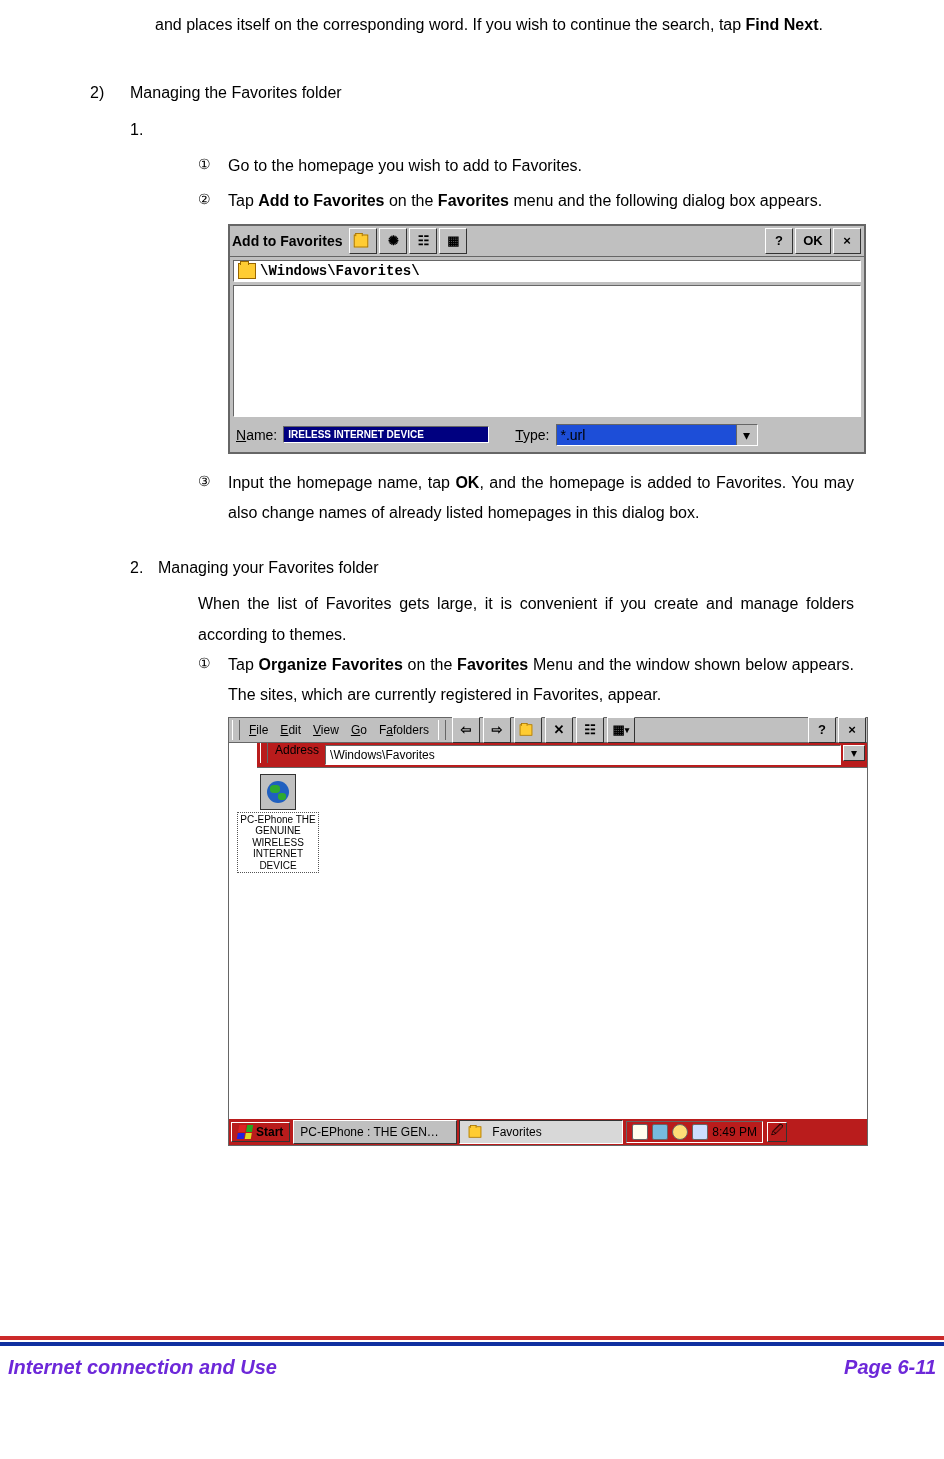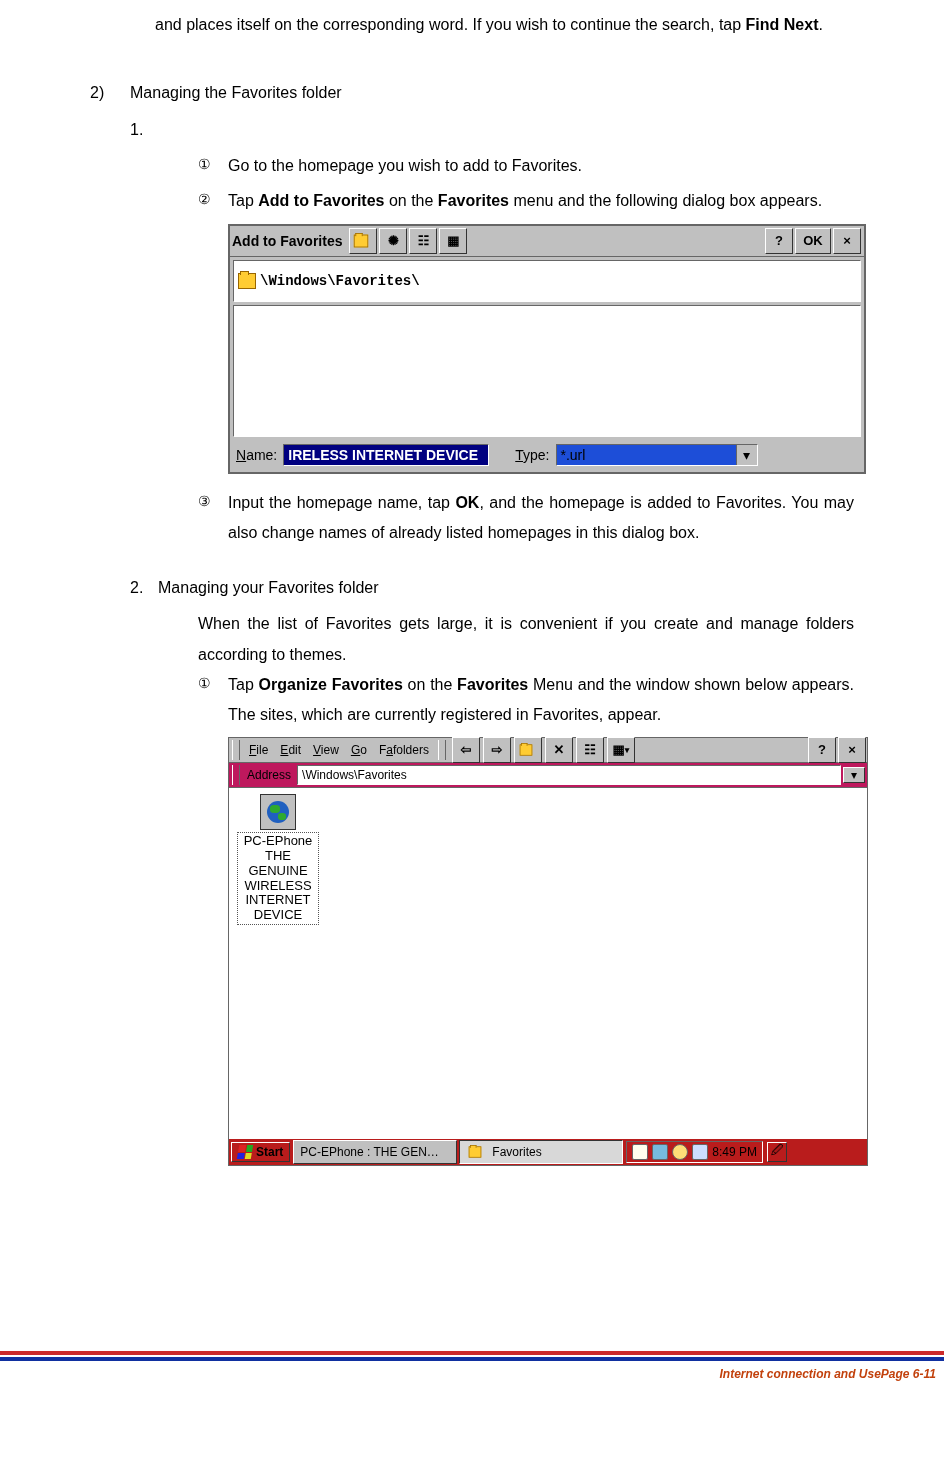--- a/index.html
+++ b/index.html
@@ -95,21 +95,21 @@
   }
   .tb-btn.wider { width: 34px; }
   .tb-spacer { flex: 1; }
   .dlg-path {
     display: flex;
     align-items: center;
     background: #fff;
     border: 1px solid;
     border-color: #666 #fff #fff #666;
     margin: 3px;
-    padding: 12px 4px;
+    padding: 2px 4px;
   }
   .folder-ico {
     width: 16px; height: 14px; background: #ffcc33; border: 1px solid #996600;
     position: relative; margin-right: 4px;
   }
   .folder-ico::before {
     content:""; position:absolute; top:-3px; left:1px; width:7px; height:3px; background:#ffcc33; border:1px solid #996600; border-bottom:none;
   }
   .dlg-body {
     background: #fff;
@@ -127,21 +127,21 @@
   .field-label { }
   .field-label .ul { text-decoration: underline; }
   .name-field {
     background: #000080;
     color: #fff;
     border: 1px solid;
     border-color: #666 #fff #fff #666;
     padding: 2px 4px;
     width: 196px;
     font-weight: bold;
-    font-size: 14px;
+    font-size: 10px;
   }
   .type-field {
     display: flex;
     background: #1d4ed8;
     border: 1px solid;
     border-color: #666 #fff #fff #666;
     width: 200px;
   }
   .type-field .txt { flex:1; padding: 2px 4px; }
   .type-field .dd { width: 20px; border-left: 1px solid #666; display:flex; align-items:center; justify-content:center; background:#c0c0c0; }
@@ -170,32 +170,32 @@
     width: 6px; height: 20px;
     border-left: 1px solid #fff; border-right: 1px solid #666;
     margin: 0 3px;
   }
   .ex-menu-item { padding: 2px 6px; }
   .ex-menu-item .ul { text-decoration: underline; }
   .ex-toolbar {
     display: flex; align-items: center; gap: 1px; padding: 0 2px;
   }
   .ex-addr {
-    display:flex; align-items:center; background:#be185d; border-bottom:1px solid #666; height:24px;
+    display:flex; align-items:flex-start; background:#b91c1c; border-bottom:1px solid #666; height:24px;margin-left:28px;
   }
   .ex-addr-label { padding: 0 4px; }
   .ex-addr-field {
     flex:1; background:#fff; border:1px solid; border-color:#666 #fff #fff #666; margin:2px; padding:2px 4px; display:flex;
   }
   .ex-addr-dd { width:20px; background:#c0c0c0; border:1px solid; border-color:#fff #333 #333 #fff; margin:2px 2px 2px 0; display:flex; align-items:center; justify-content:center;}
   .ex-canvas {
     background:#fff; height: 350px; position:relative;
   }
   .desktop-icon {
-    position:absolute; top:6px; left:8px; width:82px; text-align:center; font-size:13px; line-height:1.15;
+    position:absolute; top:6px; left:8px; width:82px; text-align:center; font-size:10px; line-height:1.15;
   }
   .desktop-icon .icon-box {
     width:34px; height:34px; margin: 0 auto 2px auto; background:#c0c0c0; border:1px solid #333; display:flex; align-items:center; justify-content:center;
   }
   .globe { width:22px; height:22px; border-radius:50%; background:#2060c0; position:relative; overflow:hidden;}
   .globe::before{content:"";position:absolute;top:4px;left:3px;width:10px;height:8px;background:#2faa2f;border-radius:40%;}
   .globe::after{content:"";position:absolute;bottom:3px;right:3px;width:8px;height:7px;background:#2faa2f;border-radius:40%;}
   .desktop-icon .icon-label { border:1px dotted #555; padding:1px 2px; display:inline-block;}
   .ex-taskbar {
     display:flex; align-items:center; background:#b91c1c; border-top:1px solid #fff; height:26px;
@@ -222,22 +222,22 @@
     left: 0;
     right: 0;
   }
   .hr-line {
     height: 4px;
     background: #cc2a2a;
     margin-bottom: 2px;
   }
   .hr-line.blue { background: #1030a0; height: 4px; }
   .footer-row {
-    display:flex; justify-content:flex-end; padding: 0 8px;
-    font-family: Arial, sans-serif; font-weight:bold; font-style:italic; color:#c2410c; font-size:12px;
+    display:flex; justify-content:space-between; padding: 0 8px;
+    font-family: Arial, sans-serif; font-weight:bold; font-style:italic; color:#6d28d9; font-size:20px;
   }
 </style>
 </head>
 <body>
 
 <div class="page">
 
   <div class="intro-text">
     <span>and places itself on the corresponding word. If you wish to continue the search, tap </span><span class="bold">Find Next</span><span>.</span>
   </div>

